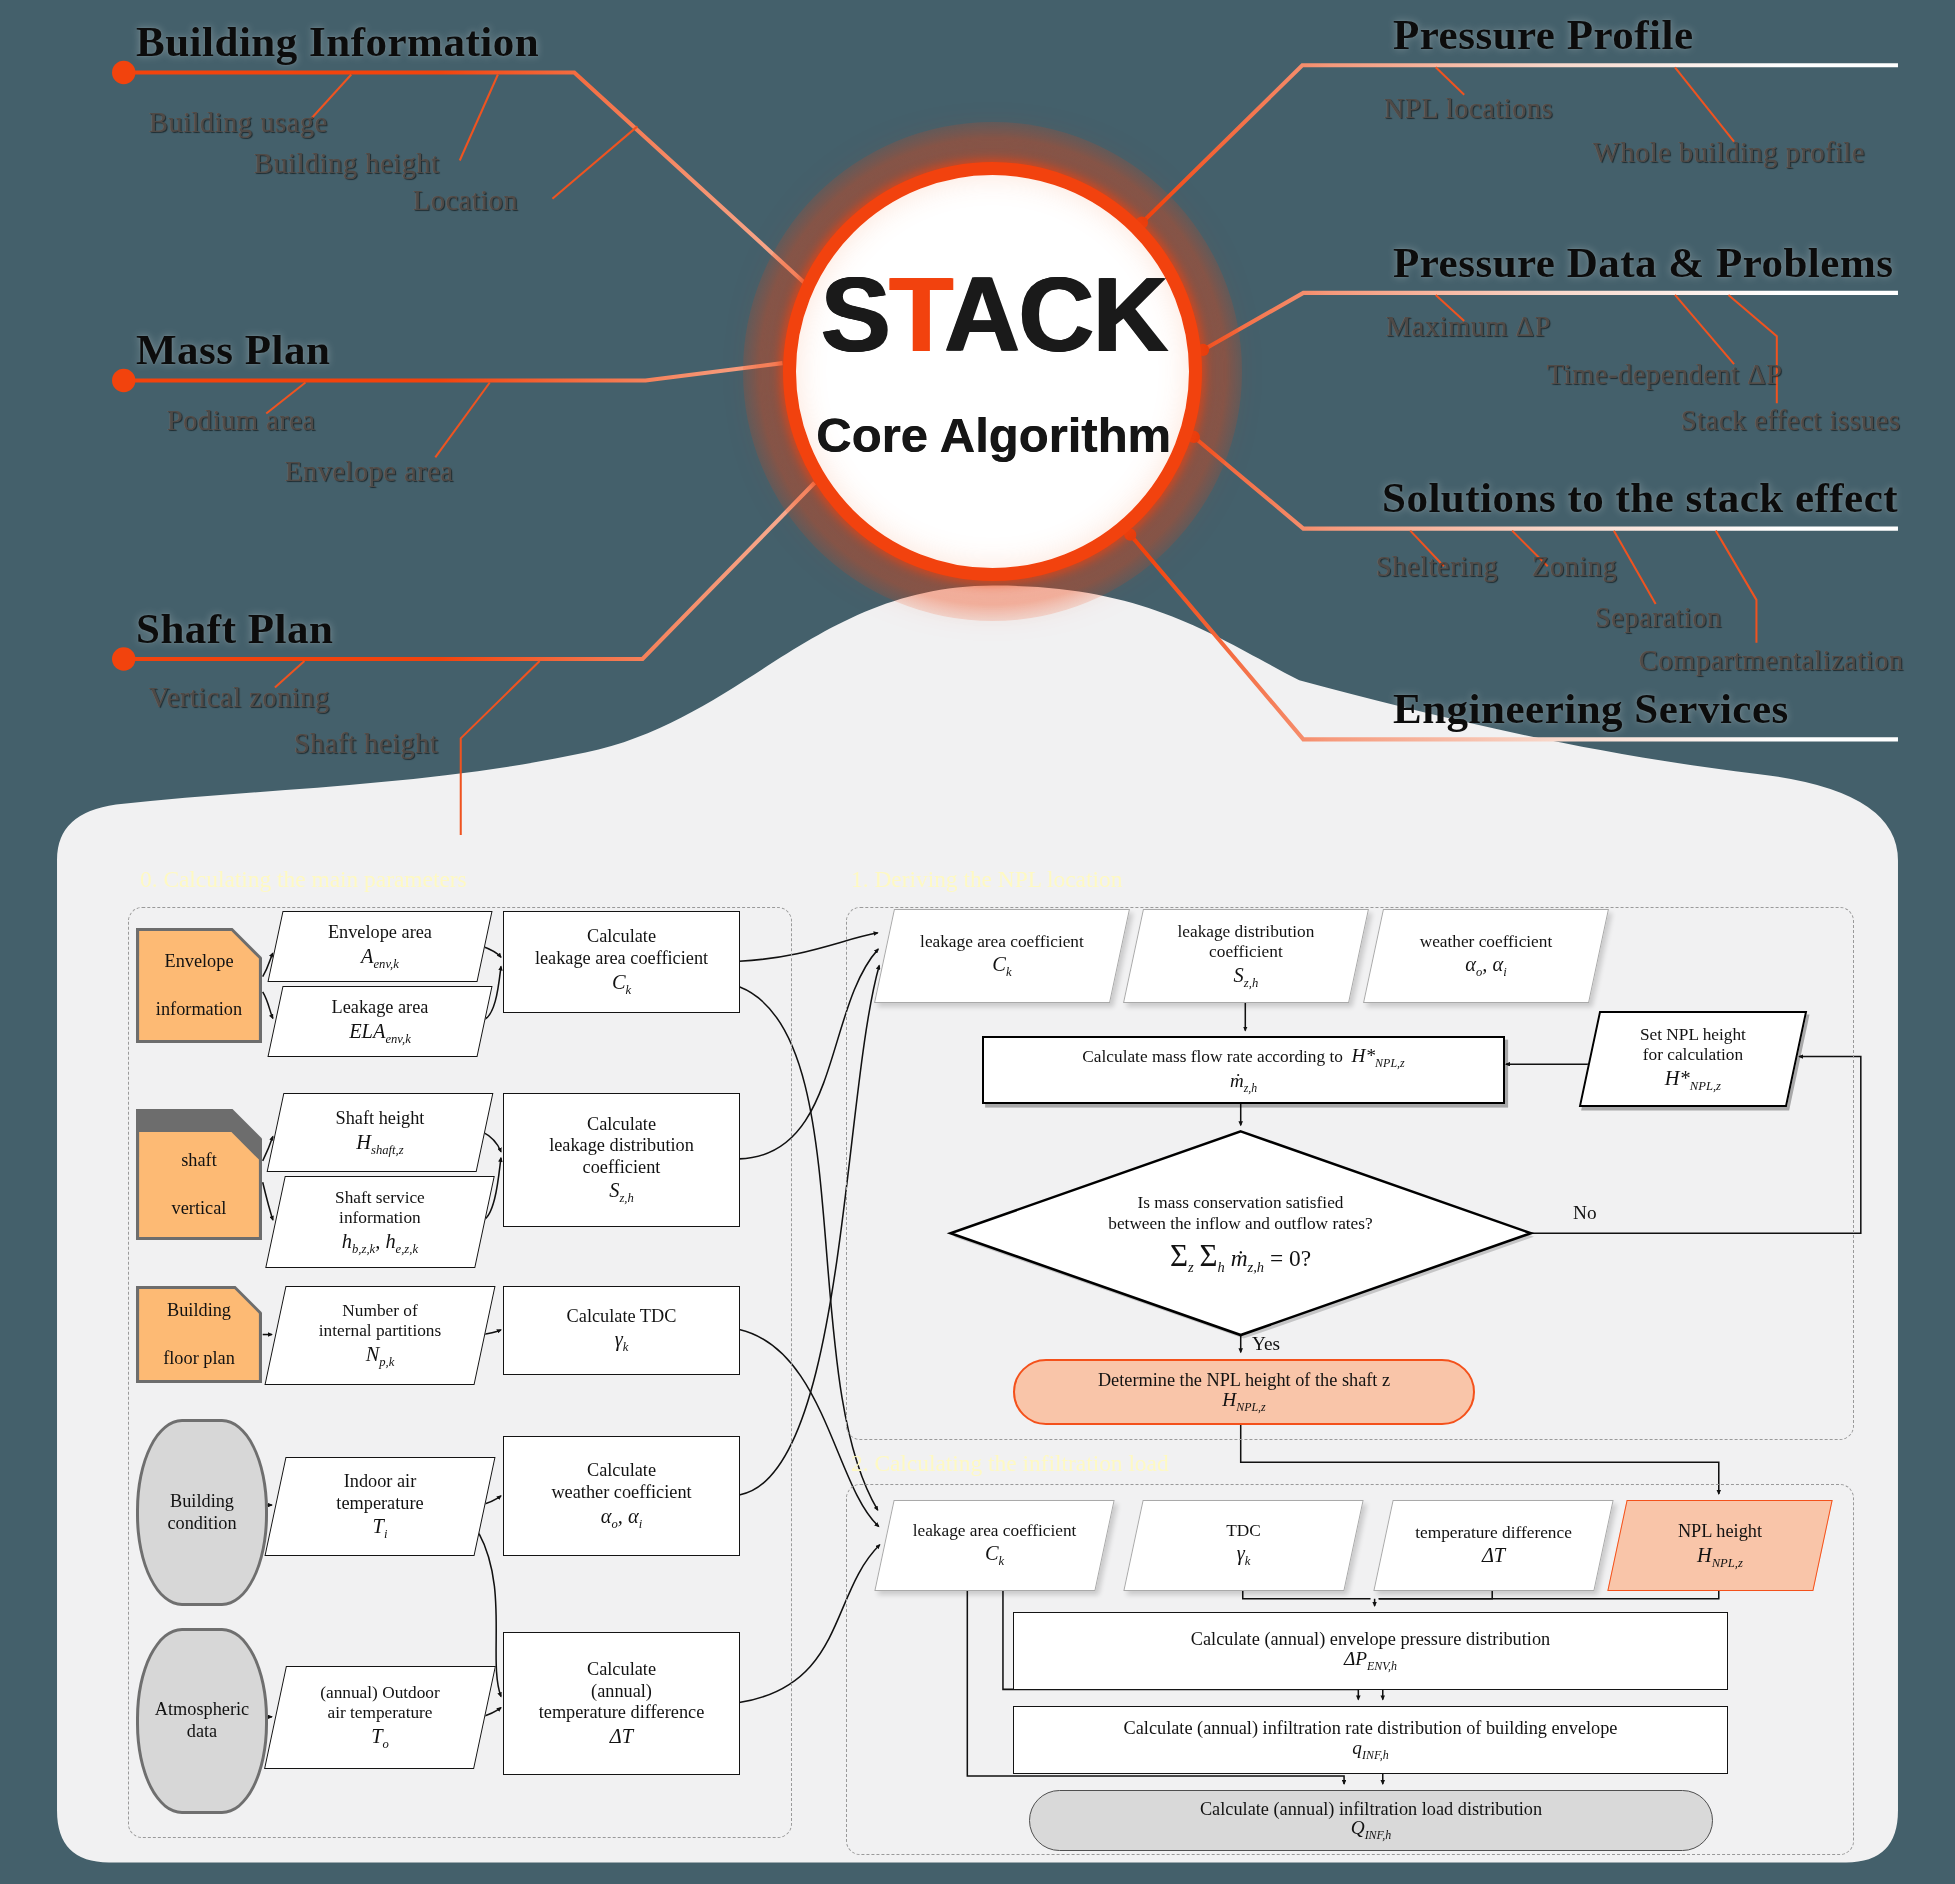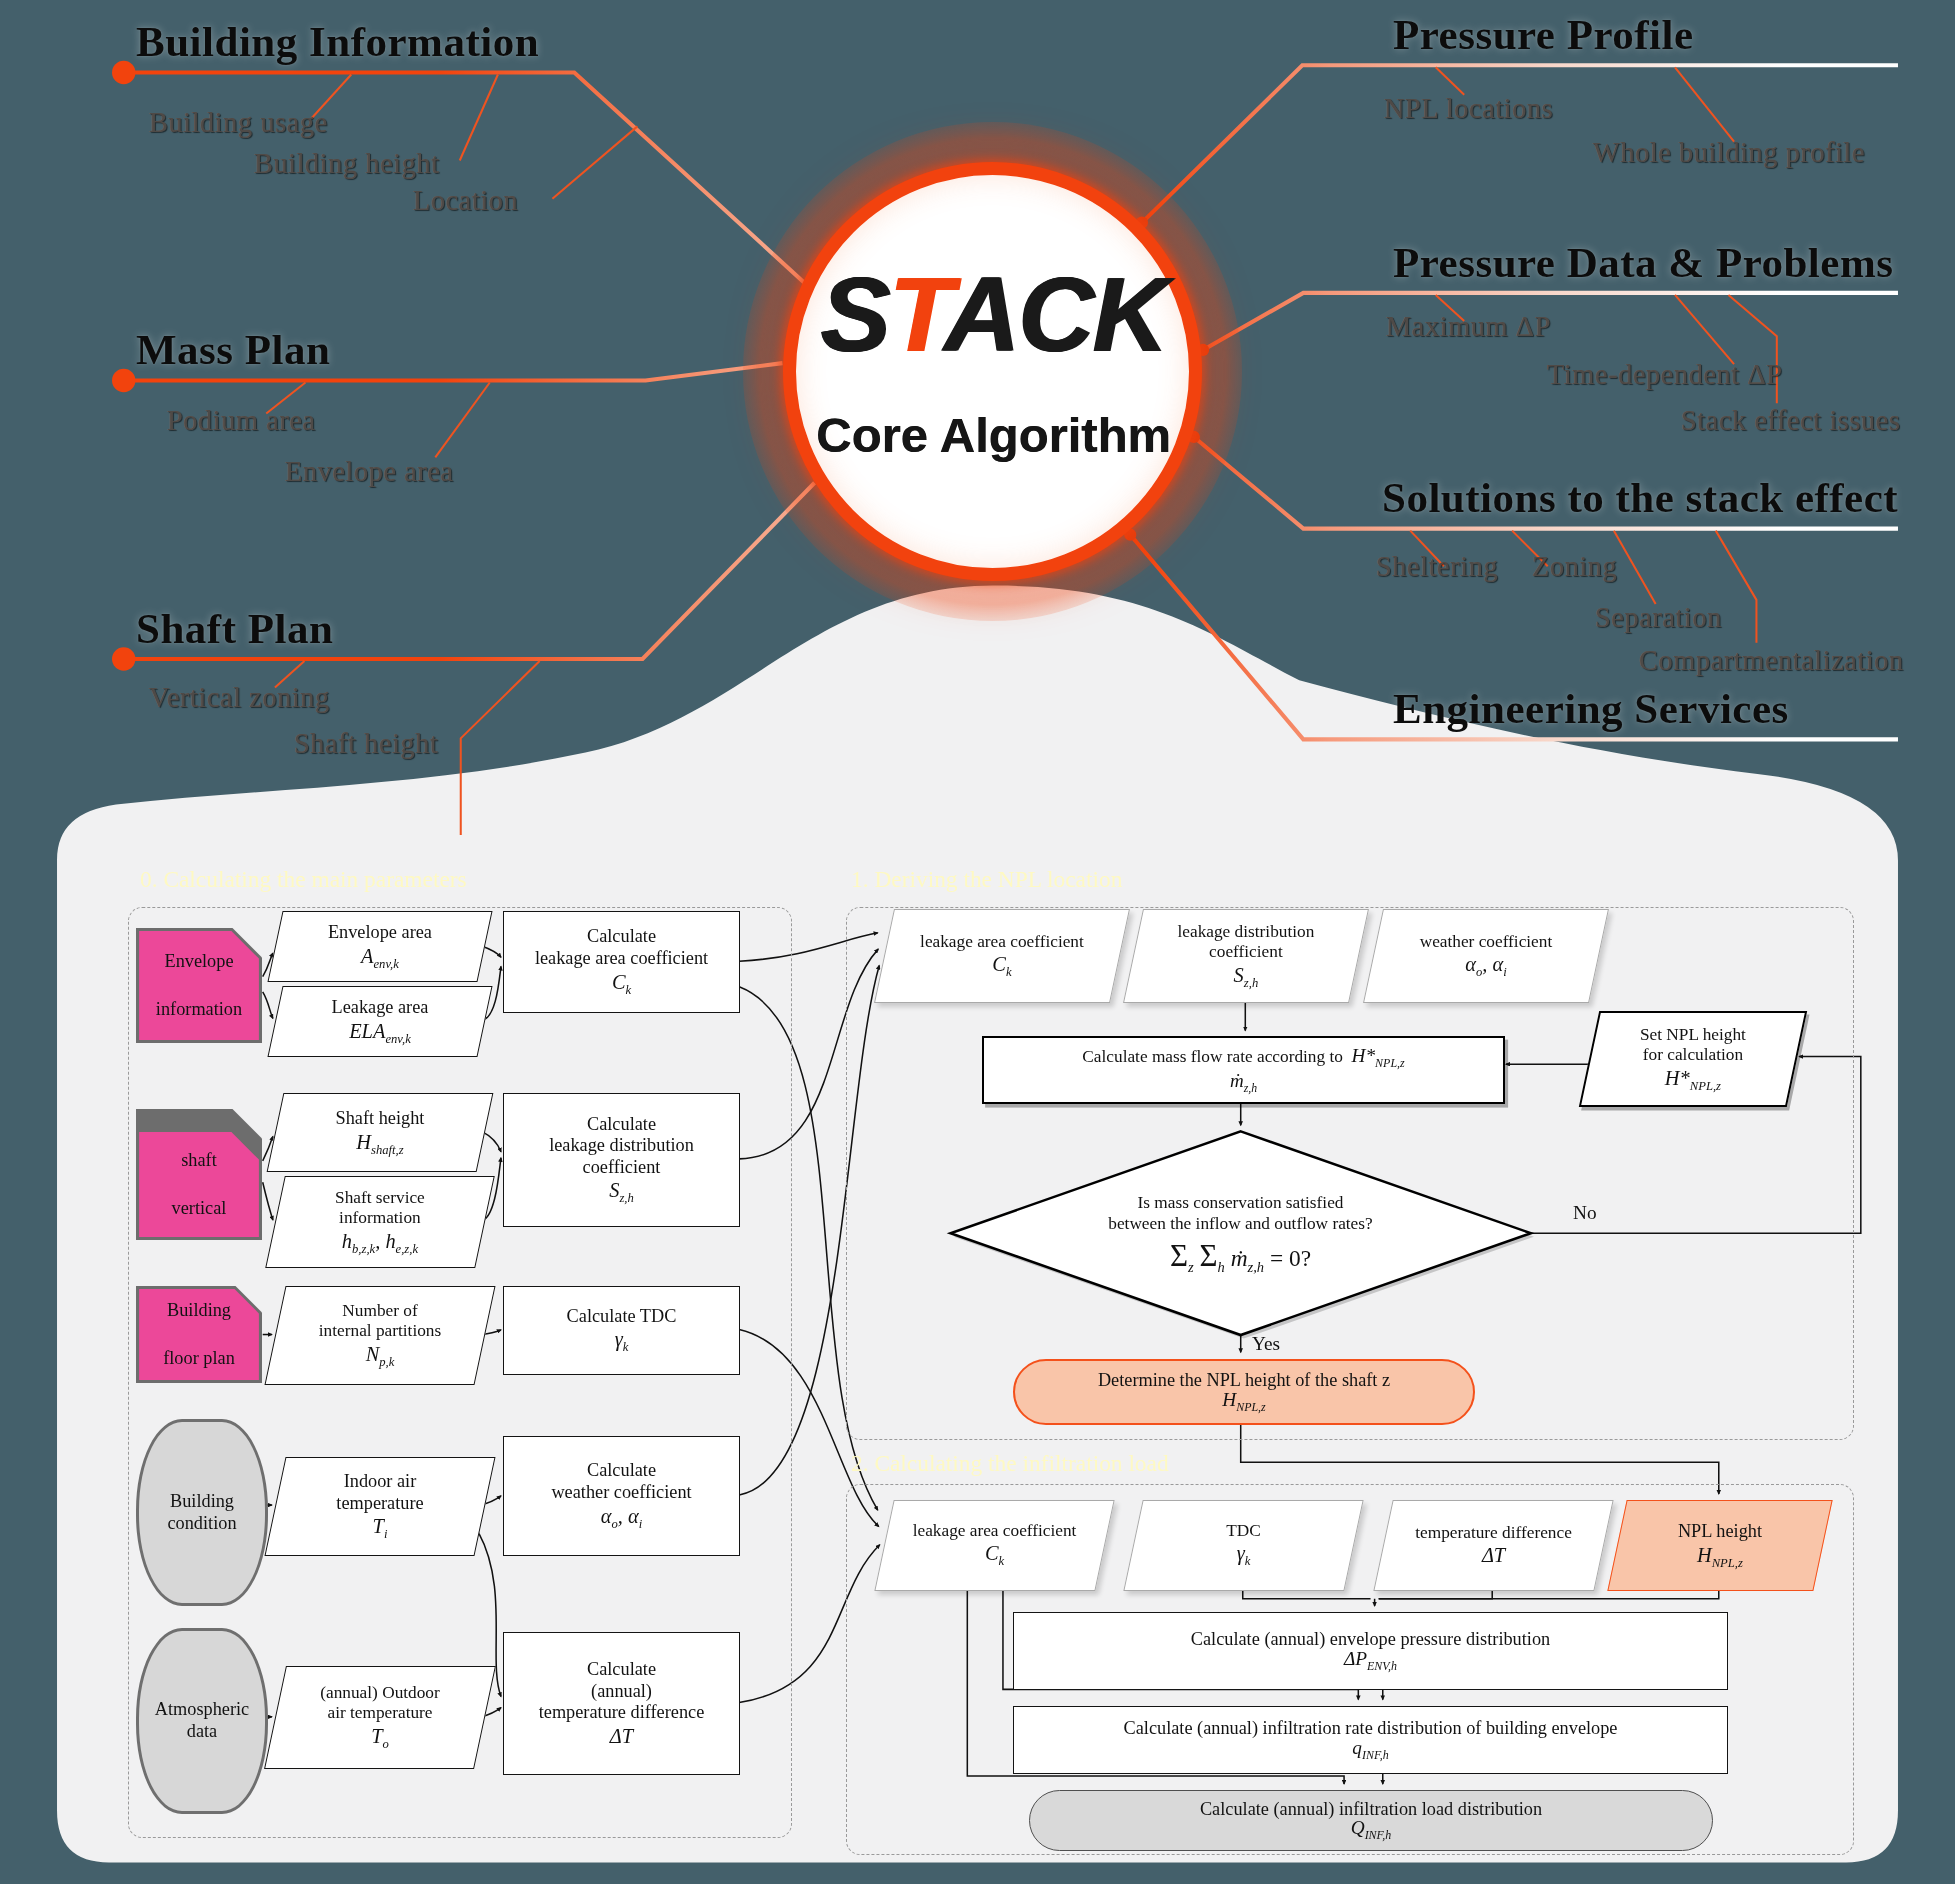--- a/index.html
+++ b/index.html
@@ -32,21 +32,21 @@
   .sym{font-size:20.4px;font-style:italic;}
   .sym sub{font-size:.62em;font-style:italic;}
   .proc{background:#fff;border:1.5px solid #141414;}
   .proc.bold{border:2.5px solid #000;box-shadow:3.1px 3.6px 0 rgba(0,0,0,.30);}
   .para{background:#fff;border:1.5px solid #141414;transform:skewX(-12deg);}
   .para>.in{transform:skewX(12deg);width:100%;}
   .para.soft{border:1px solid #a9a9a9;box-shadow:4.1px 4.1px 5.1px rgba(0,0,0,.16);}
   .para.orange{background:#f9c5a9;border:1.5px solid #f4511b;}
   .para.boldp{border:2px solid #000;box-shadow:3.1px 3.6px 0 rgba(0,0,0,.30);}
   .docO{background:#6d6d6d;}
-  .docI{position:absolute;left:3.1px;top:3.1px;right:3.1px;bottom:3.1px;background:#ec4899;gap:26px;}
+  .docI{position:absolute;left:3.1px;top:3.1px;right:3.1px;bottom:3.1px;background:#fdba74;gap:26px;}
   .cyl{background:#d7d7d7;border:3.1px solid #6f6f6f;}
   .pill{border-radius:509px;}
   .pill.orange{background:#f9c5a9;border:2px solid #f4511b;}
   .pill.gray{background:#d9d9d9;border:1.5px solid #4f4f4f;}
   .tag{font-size:19.3px;color:#111;}
 </style>
 </head>
 <body>
 
 <div id="canvas">
@@ -110,21 +110,21 @@
       <circle cx="2243" cy="437" r="12"></circle>
         <circle cx="2363" cy="687" r="12"></circle>
       <circle cx="2345" cy="858" r="12"></circle>
         <circle cx="2220" cy="1050" r="12"></circle>
     </g>
   </svg>
 
   <div class="abs halo" style="left:743px;top:122px;width:499px;height:499px;
               background:radial-gradient(circle, rgba(242,67,13,0) 57%, rgba(242,67,13,.28) 66%, rgba(242,67,13,0) 76%);"></div>
   <div class="abs ring" style="left:783px;top:162px;width:393px;height:393px;"></div>
-  <div class="abs stack" style="left:754px;top:255px;width:479px;font-style:italic;">
+  <div class="abs stack" style="left:754px;top:255px;width:479px;">
     <span>S</span><span class="t">T</span><span>ACK</span>
   </div>
   <div class="abs ttl" style="left:136px;top:17.3px;">Building Information</div>
 
   <div class="abs coreal" style="left:754px;top:407px;width:479px;">Core Algorithm</div>
   <div class="abs sub" style="left:149px;top:107px;">Building usage</div>
   <div class="abs sub" style="left:254px;top:148px;">Building height</div>
   <div class="abs sub" style="left:413px;top:185px;">Location</div>
 
   <div class="abs ttl" style="left:136px;top:325px;">Mass Plan</div>

